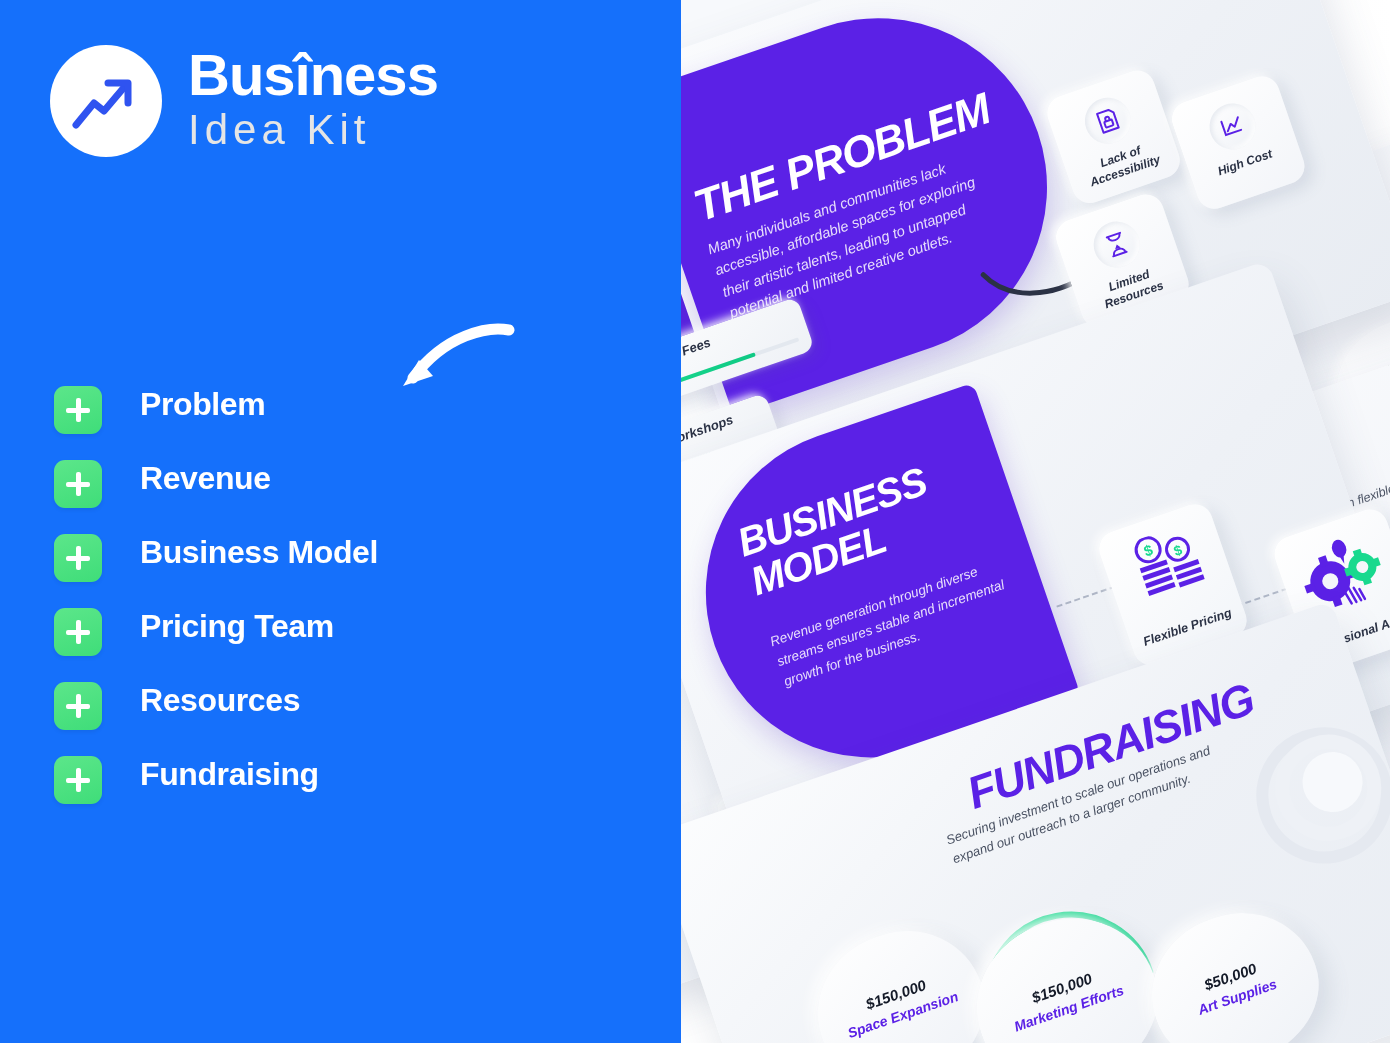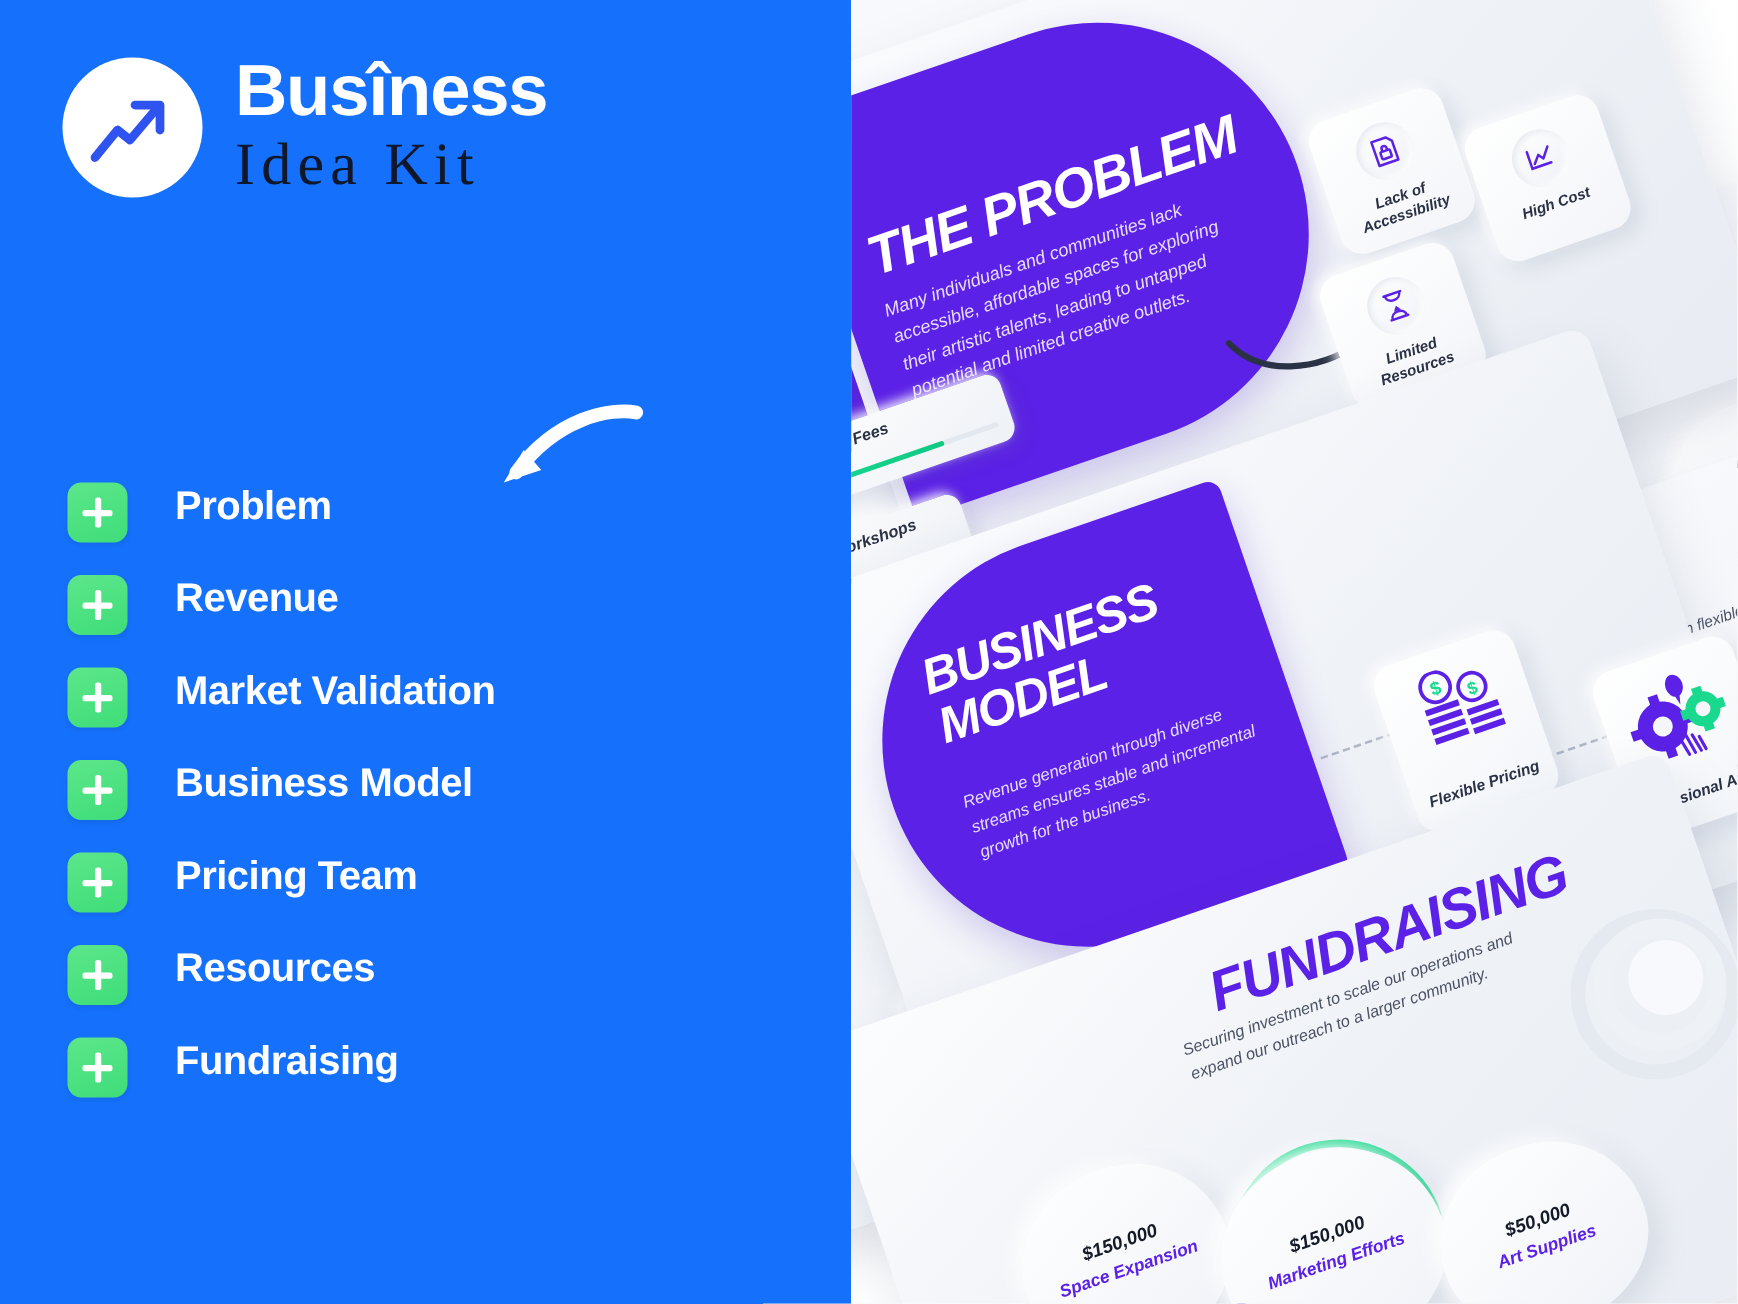--- a/index.html
+++ b/index.html
@@ -25,22 +25,22 @@
     width:112px; height:112px; border-radius:50%;
     background:#ffffff; display:flex; align-items:center; justify-content:center;
     flex:0 0 auto;
   }
   #logo-text{ margin-left:26px; }
   #brand-line1{
     font-size:58px; font-weight:bold; color:#ffffff;
     letter-spacing:-1px; line-height:.98;
   }
   #brand-line2{
-    font-family:Liberation Serif, serif;
-    font-size:48px; color:#0f172a; letter-spacing:5px;
+    font-family:Liberation Sans, sans-serif;
+    font-size:42px; color:#e5e5e5; letter-spacing:5px;
     line-height:1.15; margin-top:2px;
   }
 
   
   #page-title{
     position:absolute; left:56px; top:246px;
     font-size:62px; font-weight:bold; color:#ffffff;
     letter-spacing:-1.5px;
   }
 
@@ -347,24 +347,20 @@
     <div class="list-item">
       <span class="plus-badge"></span>
       <span class="list-label">Problem</span>
     </div>
 
     <div class="list-item">
       <span class="plus-badge"></span>
       <span class="list-label">Revenue</span>
     </div>
 
-    <div class="list-item">
-      <span class="plus-badge"></span>
-      <span class="list-label">Market Validation</span>
-    </div>
 
     <div class="list-item">
       <span class="plus-badge"></span>
       <span class="list-label">Business Model</span>
     </div>
 
 
     <div class="list-item">
       <span class="plus-badge"></span>
       <span class="list-label">Pricing Team</span>

